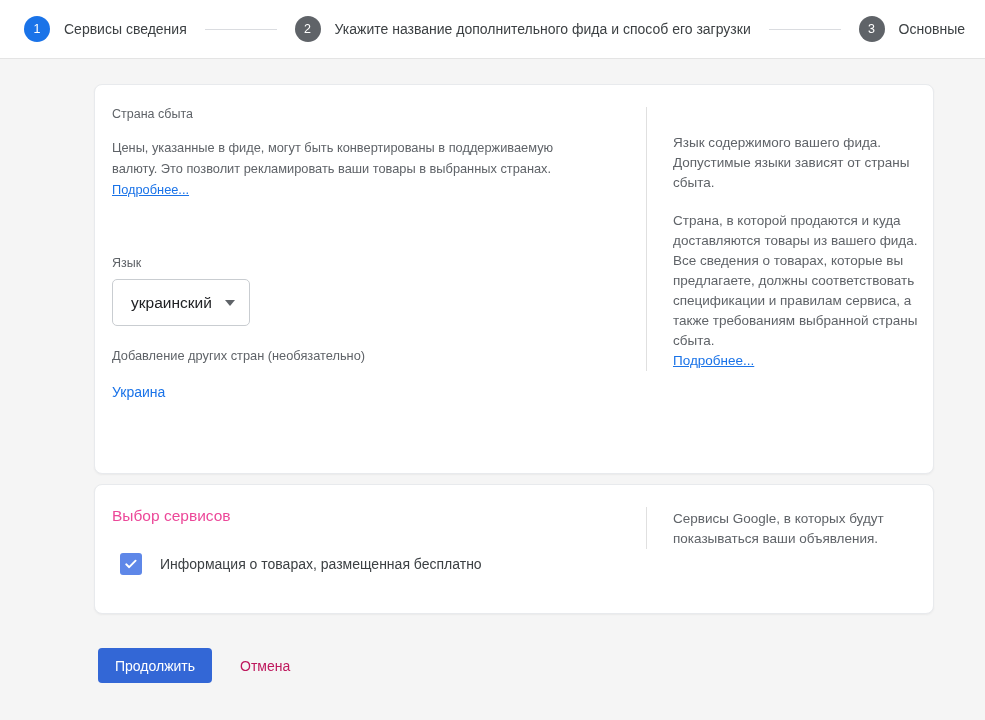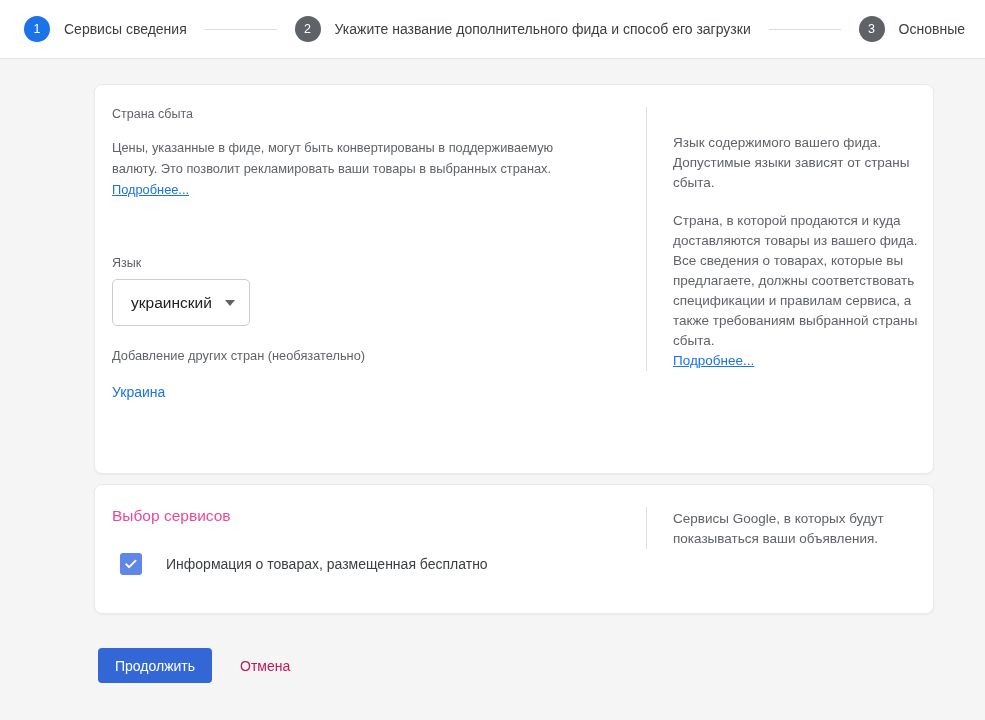--- a/index.html
+++ b/index.html
@@ -185,21 +185,21 @@
     align-items: center;
     justify-content: center;
     flex: 0 0 auto;
     cursor: pointer;
     margin-left: 8px;
   }
   .checkbox svg { display: block; }
   .checkbox-label {
     font-size: 14px;
     color: #3c4043;
-    margin-left: 24px;
+    margin-left: 18px;
   }
 
   
   .actions {
     display: flex;
     align-items: center;
     margin: 34px 0 0 98px;
   }
   .btn-primary {
     background: #3367d6;

